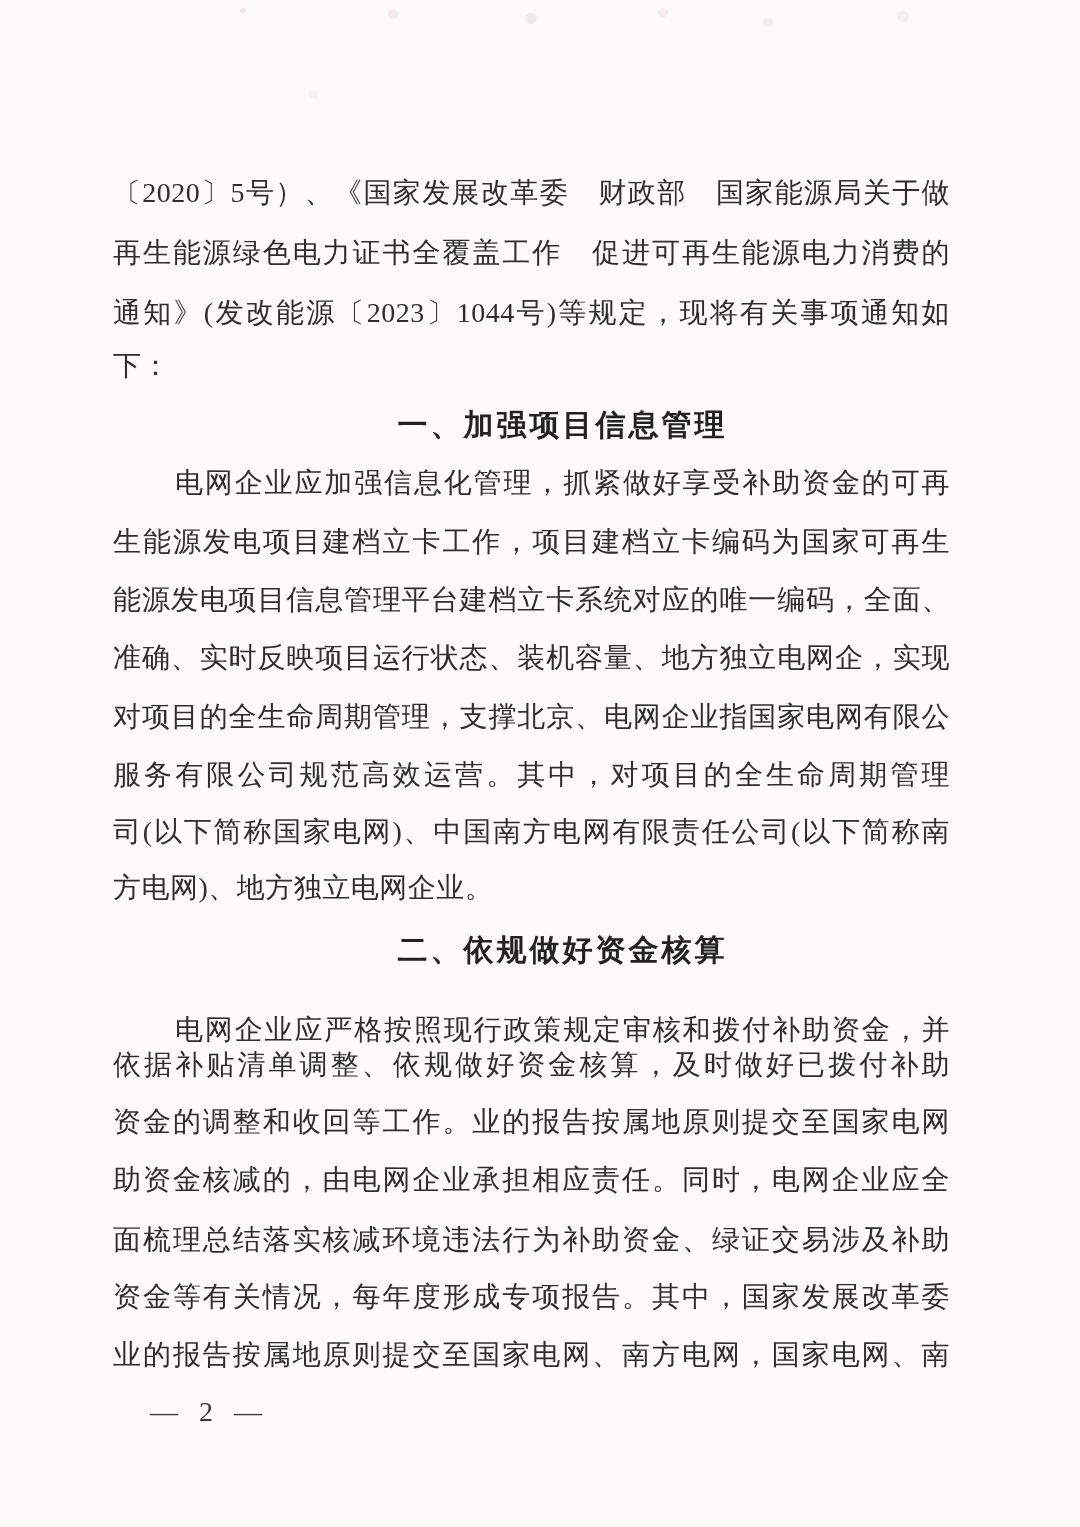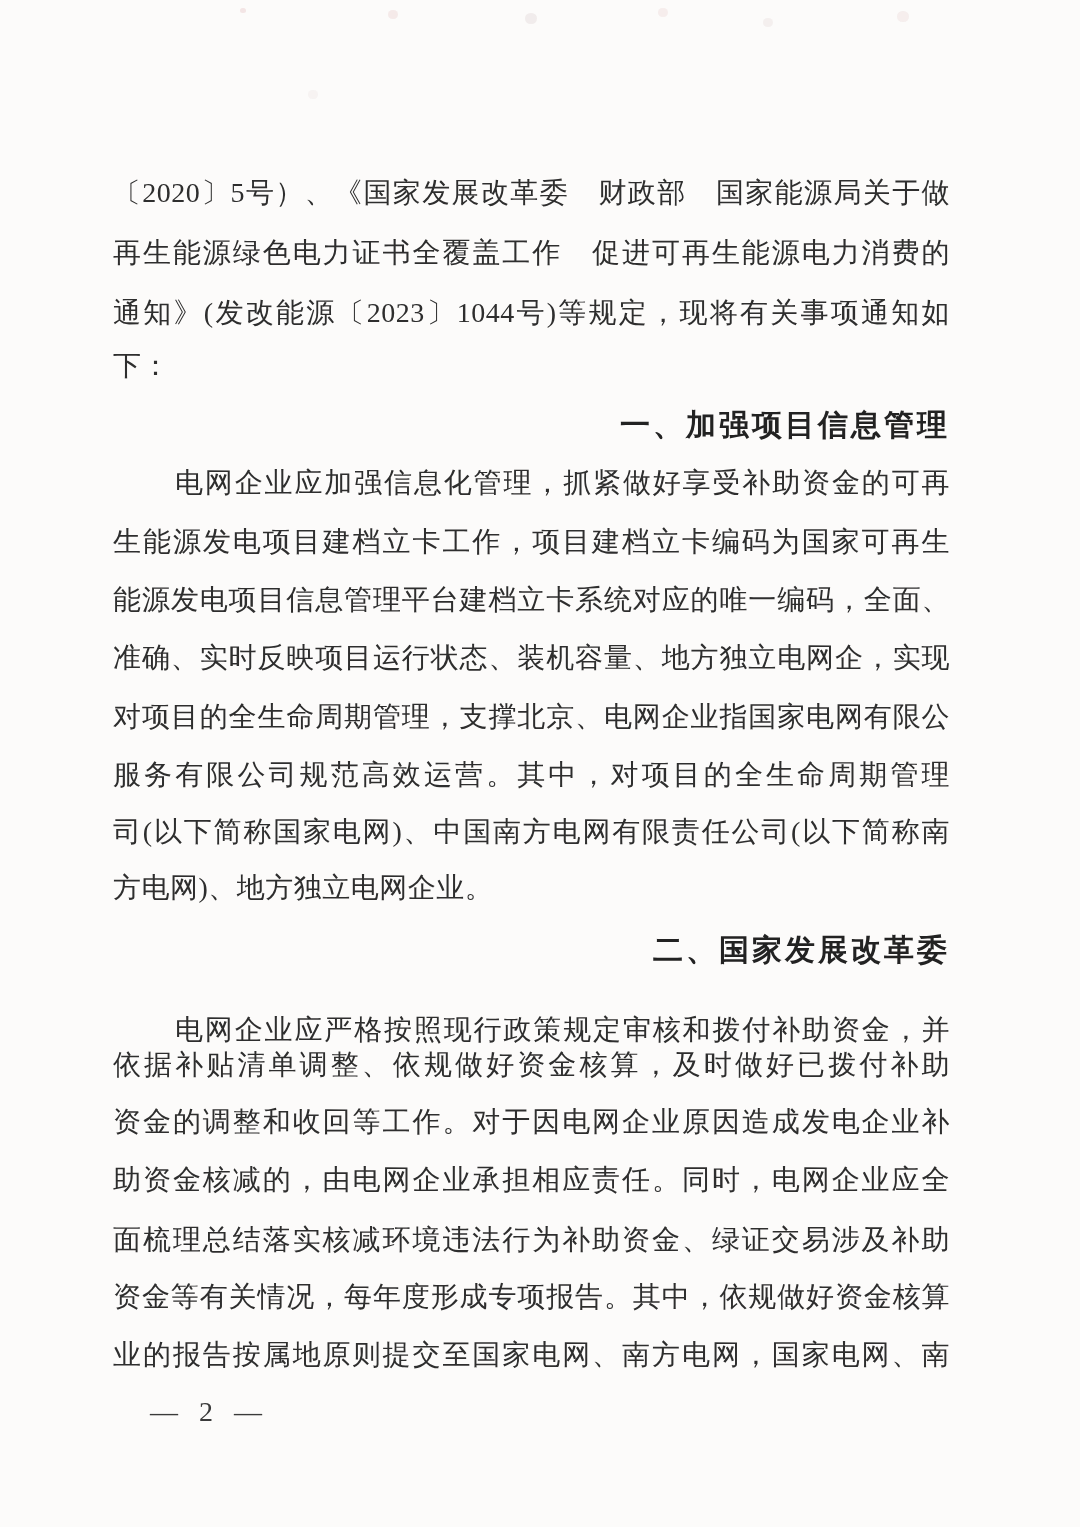--- a/index.html
+++ b/index.html
@@ -55,21 +55,21 @@
     width: 775px;
   }
   .section-heading {
     left: 175px;
     width: 775px;
     font-family: "Liberation Sans", sans-serif;
     font-weight: 700;
     font-size: 30px;
     letter-spacing: 3px;
     color: #222222;
-    text-align: right;
+    text-align: center;
   }
   .page-number {
     position: absolute;
     left: 150px;
     top: 1383px;
     height: 58px;
     line-height: 58px;
     font-size: 28px;
     letter-spacing: 7px;
     color: #3a3a3a;
@@ -92,26 +92,26 @@
 
     <div class="text-line justify-full indent-first" style="top:454px">电网企业应加强信息化管理，抓紧做好享受补助资金的可再</div>
     <div class="text-line justify-full" style="top:513px">生能源发电项目建档立卡工作，项目建档立卡编码为国家可再生</div>
     <div class="text-line justify-full" style="top:571px">能源发电项目信息管理平台建档立卡系统对应的唯一编码，全面、</div>
     <div class="text-line justify-full" style="top:629px">准确、实时反映项目运行状态、装机容量、地方独立电网企，实现</div>
     <div class="text-line justify-full" style="top:688px">对项目的全生命周期管理，支撑北京、电网企业指国家电网有限公</div>
     <div class="text-line justify-full" style="top:746px">服务有限公司规范高效运营。其中，对项目的全生命周期管理</div>
     <div class="text-line justify-full" style="top:803px">司(以下简称国家电网)、中国南方电网有限责任公司(以下简称南</div>
     <div class="text-line" style="top:859px">方电网)、地方独立电网企业。</div>
 
-    <div class="text-line section-heading" style="top:921px">二、国家发展改革委</div>
+    <div class="text-line section-heading" style="top:921px">二、依规做好资金核算</div>
 
     <div class="text-line justify-full indent-first" style="top:1001px">电网企业应严格按照现行政策规定审核和拨付补助资金，并</div>
     <div class="text-line justify-full" style="top:1036px">依据补贴清单调整、依规做好资金核算，及时做好已拨付补助</div>
-    <div class="text-line justify-full" style="top:1093px">资金的调整和收回等工作。对于因电网企业原因造成发电企业补</div>
+    <div class="text-line justify-full" style="top:1093px">资金的调整和收回等工作。业的报告按属地原则提交至国家电网</div>
     <div class="text-line justify-full" style="top:1151px">助资金核减的，由电网企业承担相应责任。同时，电网企业应全</div>
     <div class="text-line justify-full" style="top:1211px">面梳理总结落实核减环境违法行为补助资金、绿证交易涉及补助</div>
-    <div class="text-line justify-full" style="top:1268px">资金等有关情况，每年度形成专项报告。其中，依规做好资金核算</div>
+    <div class="text-line justify-full" style="top:1268px">资金等有关情况，每年度形成专项报告。其中，国家发展改革委</div>
     <div class="text-line justify-full" style="top:1326px">业的报告按属地原则提交至国家电网、南方电网，国家电网、南</div>
   </div>
 
   <div class="page-number">— 2 —</div>
 
 </div>
 
 </body></html>

